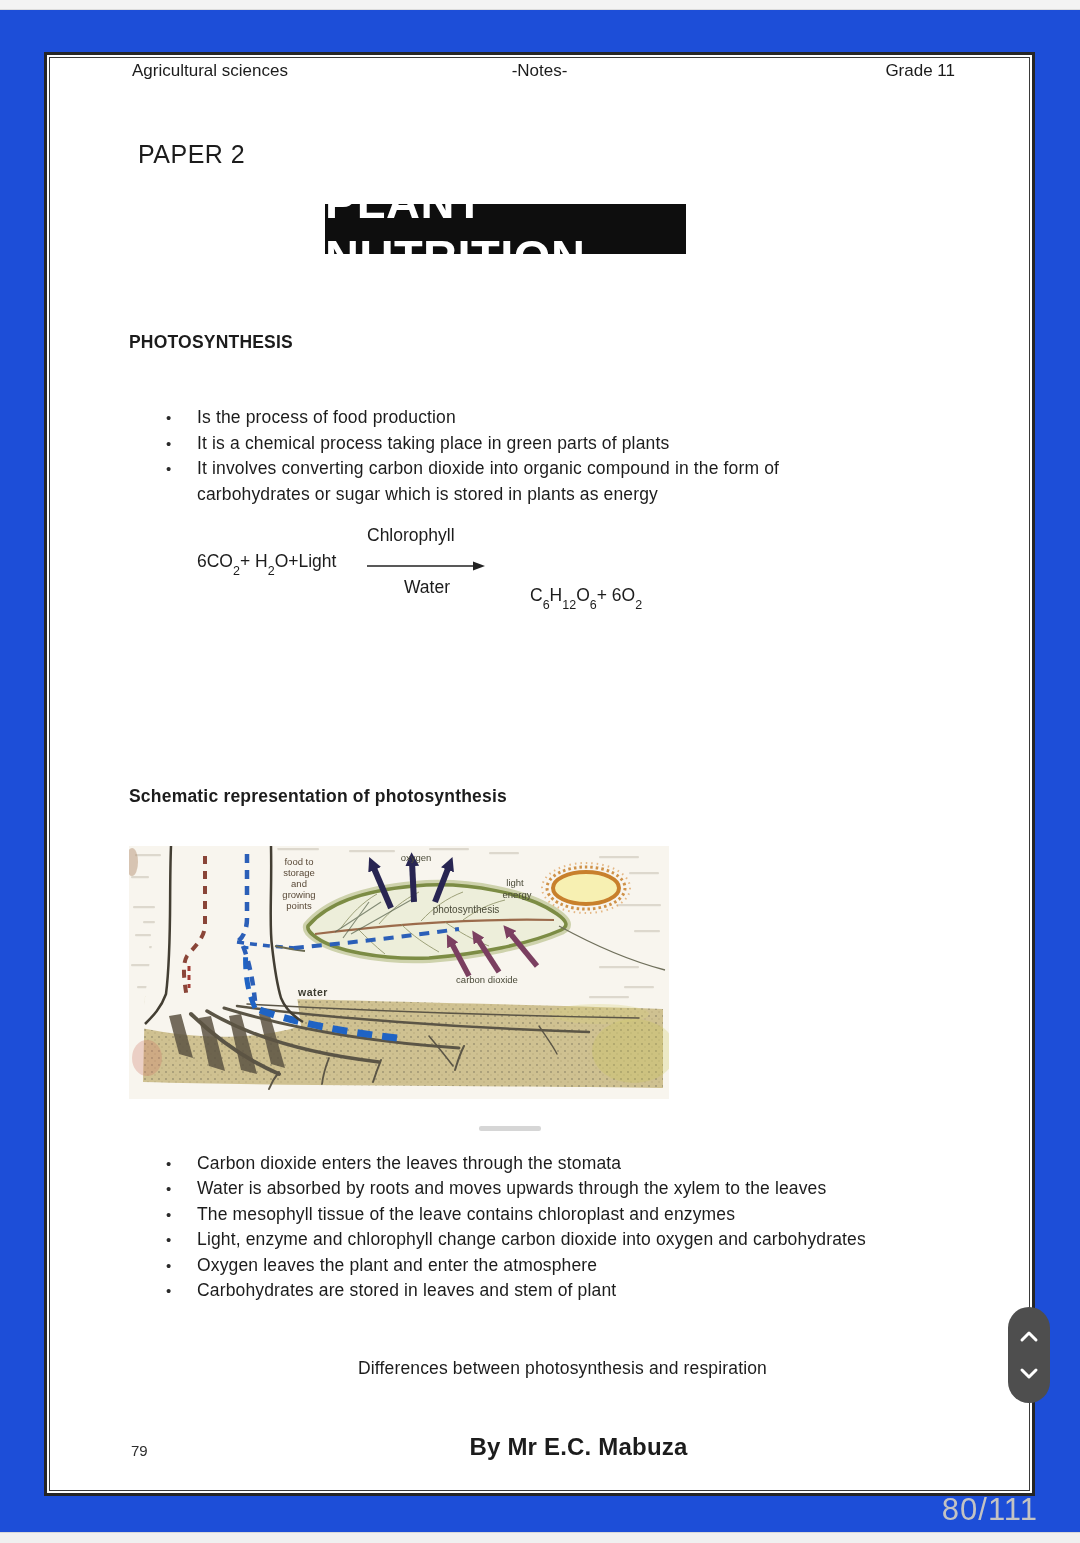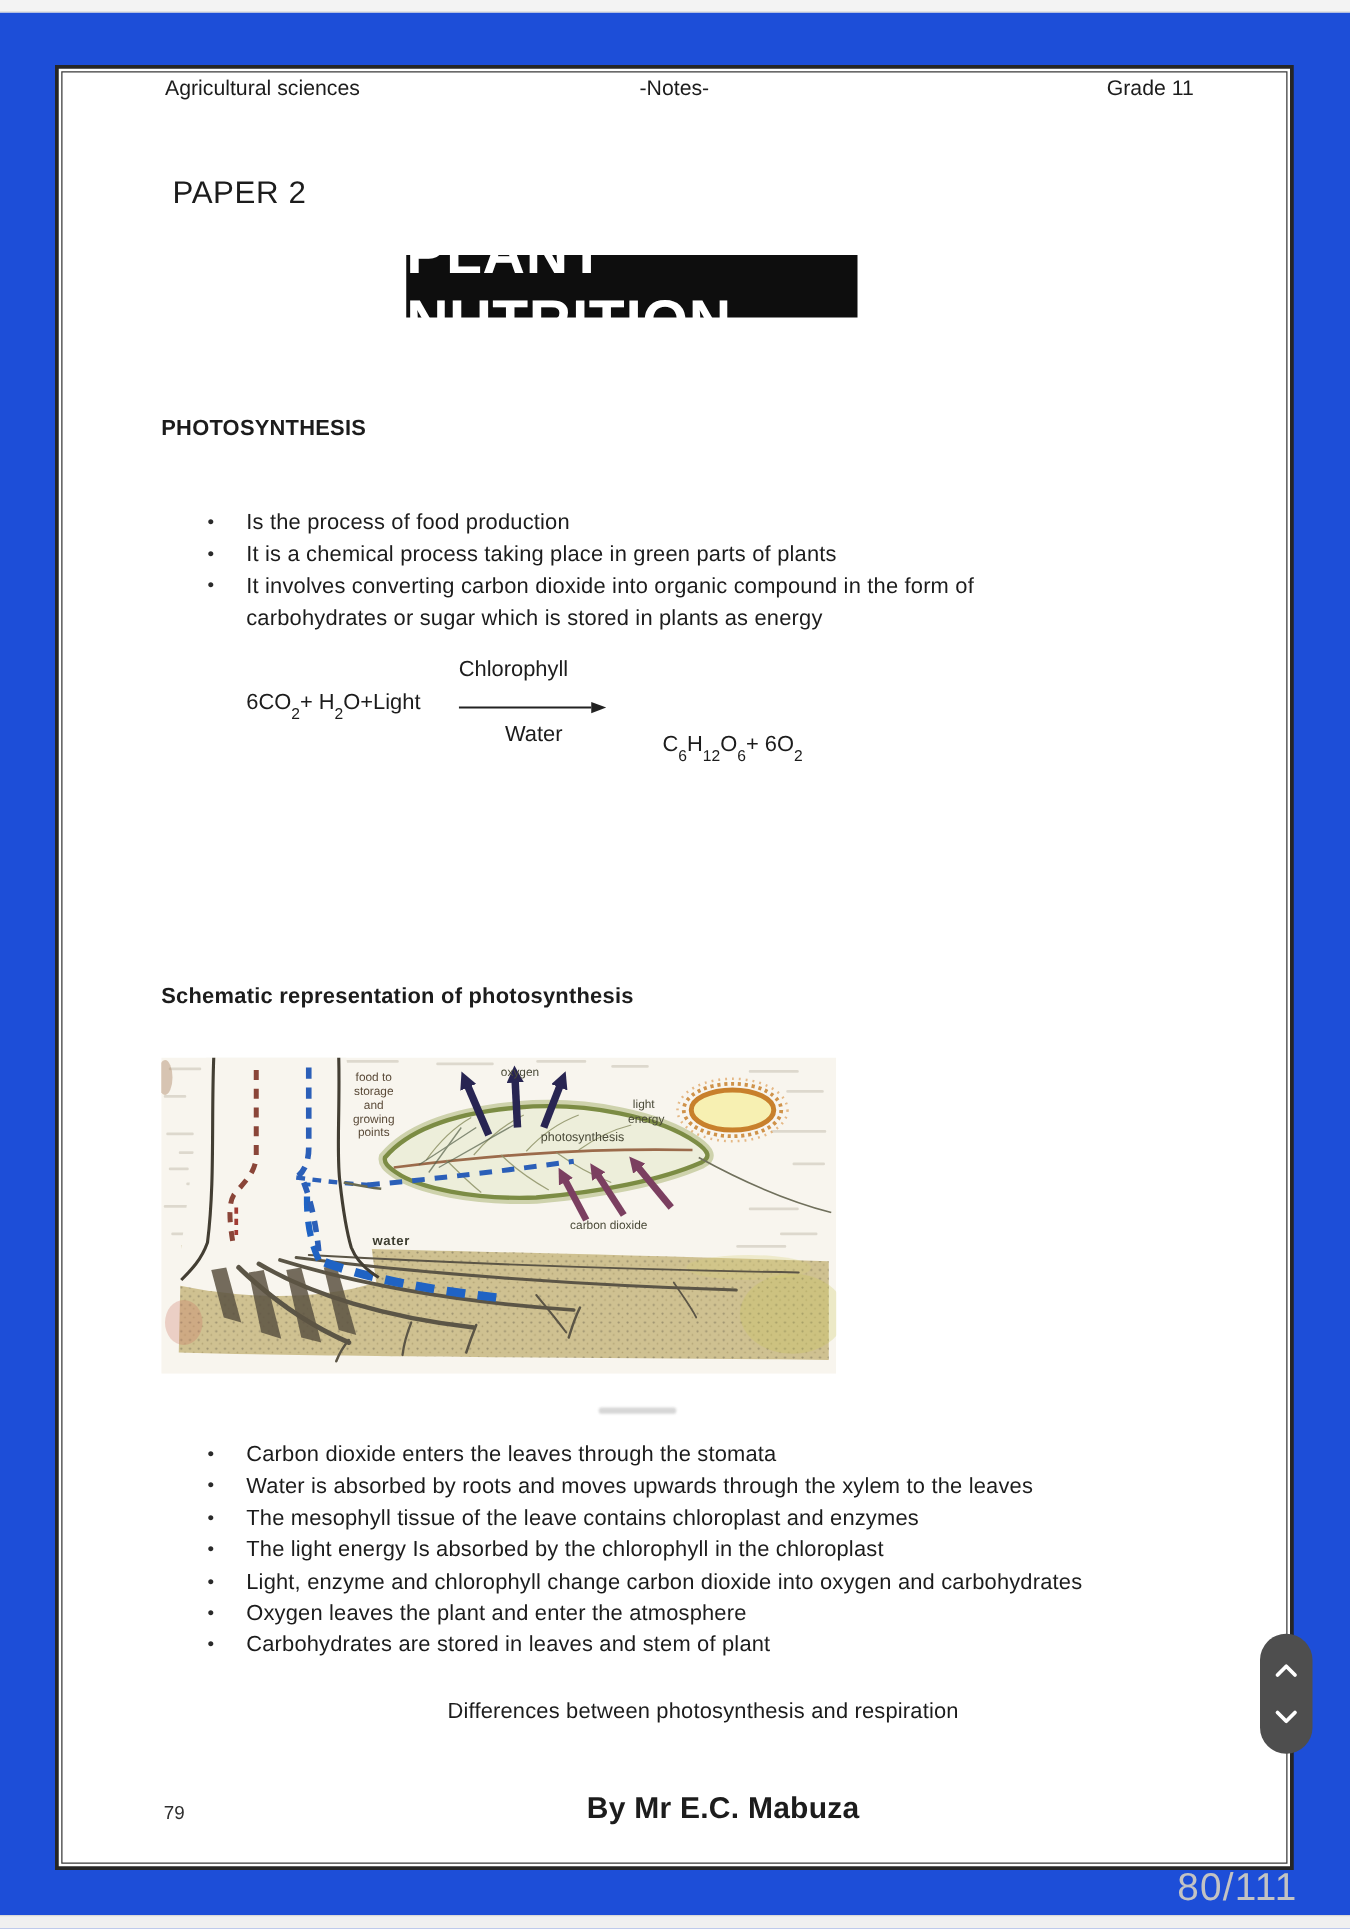--- a/index.html
+++ b/index.html
@@ -255,21 +255,20 @@
         </g>
       </svg>
     </div>
 
     <div class="caption-smudge"></div>
 
     <div class="bullets second">
       <div class="bi">Carbon dioxide enters the leaves through the stomata</div>
       <div class="bi">Water is absorbed by roots and moves upwards through the xylem to the leaves</div>
       <div class="bi">The mesophyll tissue of the leave contains chloroplast and enzymes</div>
-      <div class="bi">The light energy Is absorbed by the chlorophyll in the chloroplast</div>
       <div class="bi">Light, enzyme and chlorophyll change carbon dioxide into oxygen and carbohydrates</div>
       <div class="bi">Oxygen leaves the plant and enter the atmosphere</div>
       <div class="bi">Carbohydrates are stored in leaves and stem of plant</div>
     </div>
 
     <div class="diffs">Differences between photosynthesis and respiration</div>
 
     <div class="pgnum">79</div>
     <div class="byline">By Mr E.C. Mabuza</div>
 

